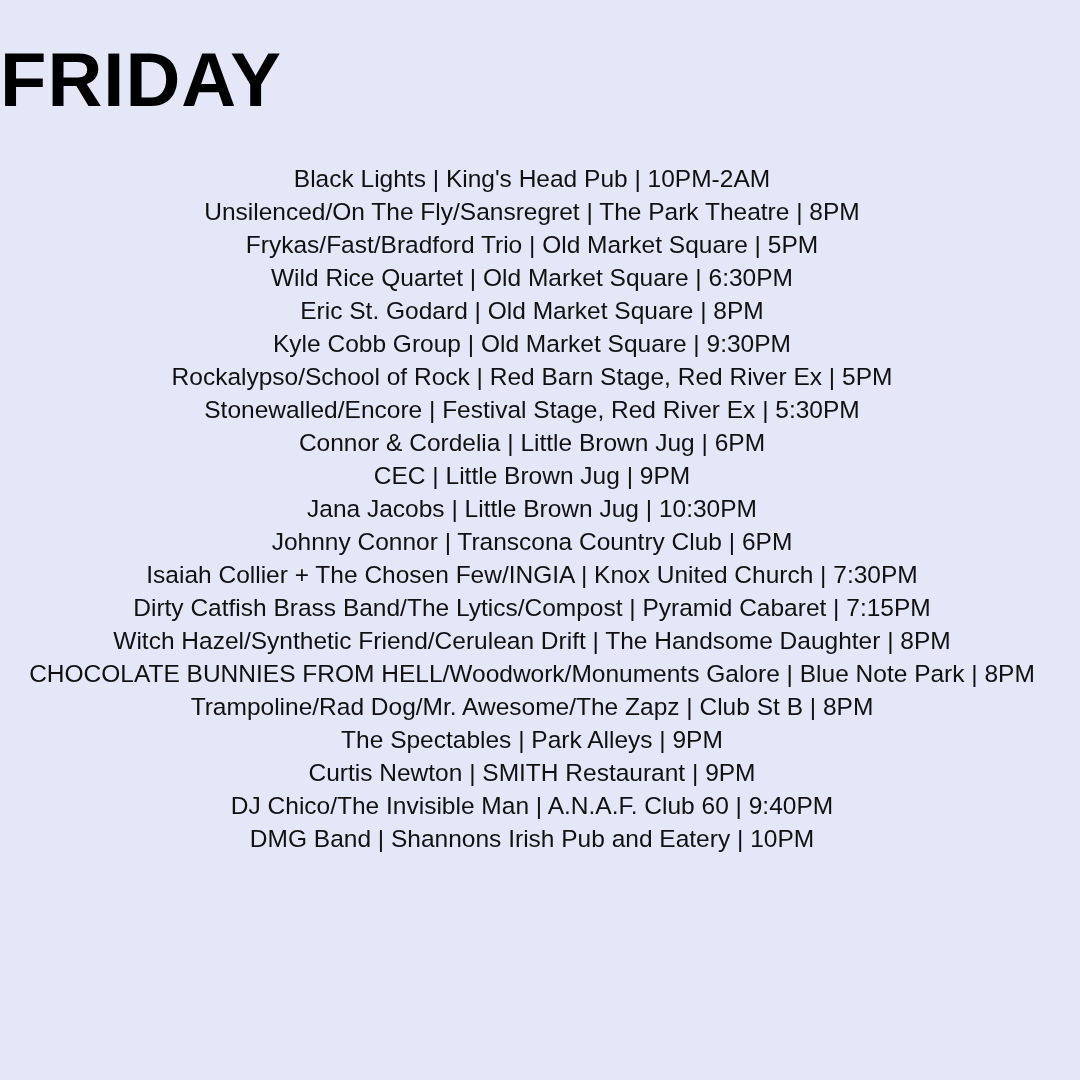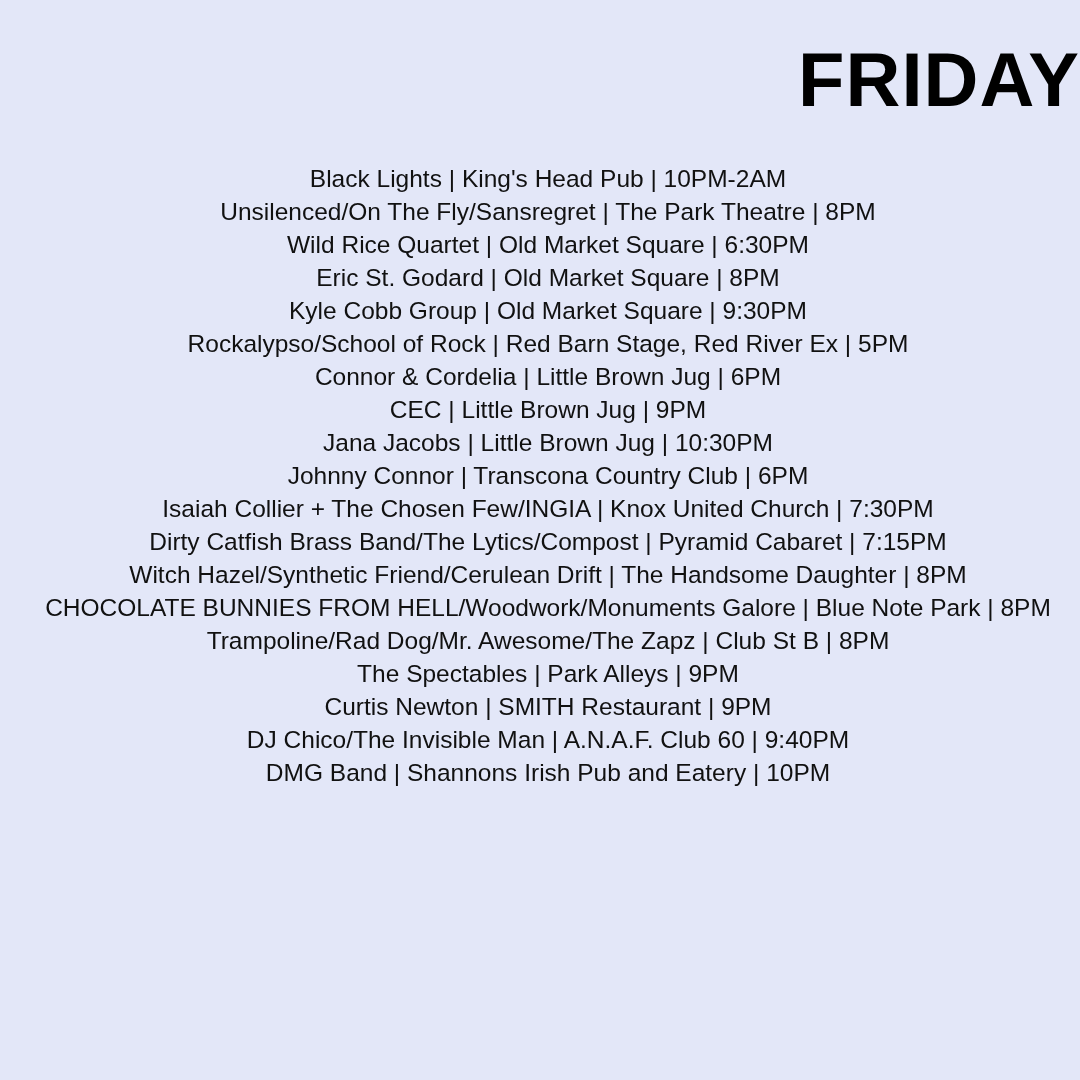--- a/index.html
+++ b/index.html
@@ -13,21 +13,21 @@
     font-family: "Liberation Sans", sans-serif;
     color: #0a0a0a;
     overflow: hidden;
   }
   .poster {
     width: 1080px;
     height: 1080px;
     box-sizing: border-box;
     display: flex;
     flex-direction: column;
-    align-items: flex-end;
+    align-items: flex-start;
     padding-top: 42px;
   }
   .poster-title {
     font-size: 76px;
     font-weight: 700;
     letter-spacing: 1px;
     line-height: 1.0;
     margin: 0 0 44px 0;
     text-align: center;
     color: #000000;
@@ -48,24 +48,26 @@
   }
 </style>
 </head>
 <body>
 
 <div class="poster">
   <h1 class="poster-title">FRIDAY</h1>
   <div class="listing-list">
       <div class="listing-row">Black Lights | King's Head Pub | 10PM-2AM</div>
       <div class="listing-row">Unsilenced/On The Fly/Sansregret | The Park Theatre | 8PM</div>
+      <div class="listing-row">Frykas/Fast/Bradford Trio | Old Market Square | 5PM</div>
       <div class="listing-row">Wild Rice Quartet | Old Market Square | 6:30PM</div>
       <div class="listing-row">Eric St. Godard | Old Market Square | 8PM</div>
       <div class="listing-row">Kyle Cobb Group | Old Market Square | 9:30PM</div>
       <div class="listing-row">Rockalypso/School of Rock | Red Barn Stage, Red River Ex | 5PM</div>
+      <div class="listing-row">Stonewalled/Encore | Festival Stage, Red River Ex | 5:30PM</div>
       <div class="listing-row">Connor &amp; Cordelia | Little Brown Jug | 6PM</div>
       <div class="listing-row">CEC | Little Brown Jug | 9PM</div>
       <div class="listing-row">Jana Jacobs | Little Brown Jug | 10:30PM</div>
       <div class="listing-row">Johnny Connor | Transcona Country Club | 6PM</div>
       <div class="listing-row">Isaiah Collier + The Chosen Few/INGIA | Knox United Church | 7:30PM</div>
       <div class="listing-row">Dirty Catfish Brass Band/The Lytics/Compost | Pyramid Cabaret | 7:15PM</div>
       <div class="listing-row">Witch Hazel/Synthetic Friend/Cerulean Drift | The Handsome Daughter | 8PM</div>
       <div class="listing-row">CHOCOLATE BUNNIES FROM HELL/Woodwork/Monuments Galore | Blue Note Park | 8PM</div>
       <div class="listing-row">Trampoline/Rad Dog/Mr. Awesome/The Zapz | Club St B | 8PM</div>
       <div class="listing-row">The Spectables | Park Alleys | 9PM</div>

